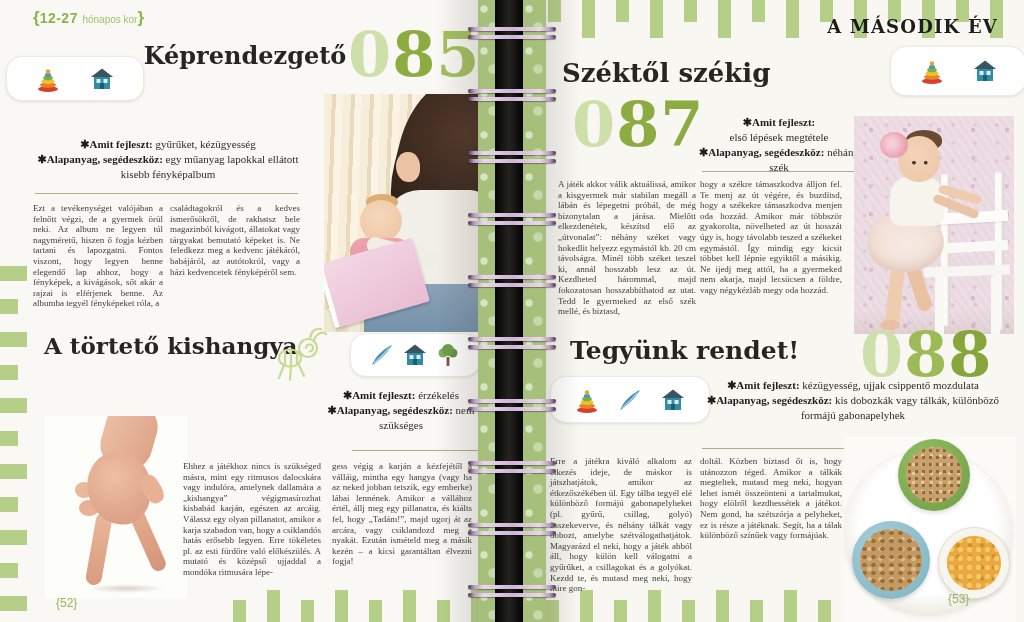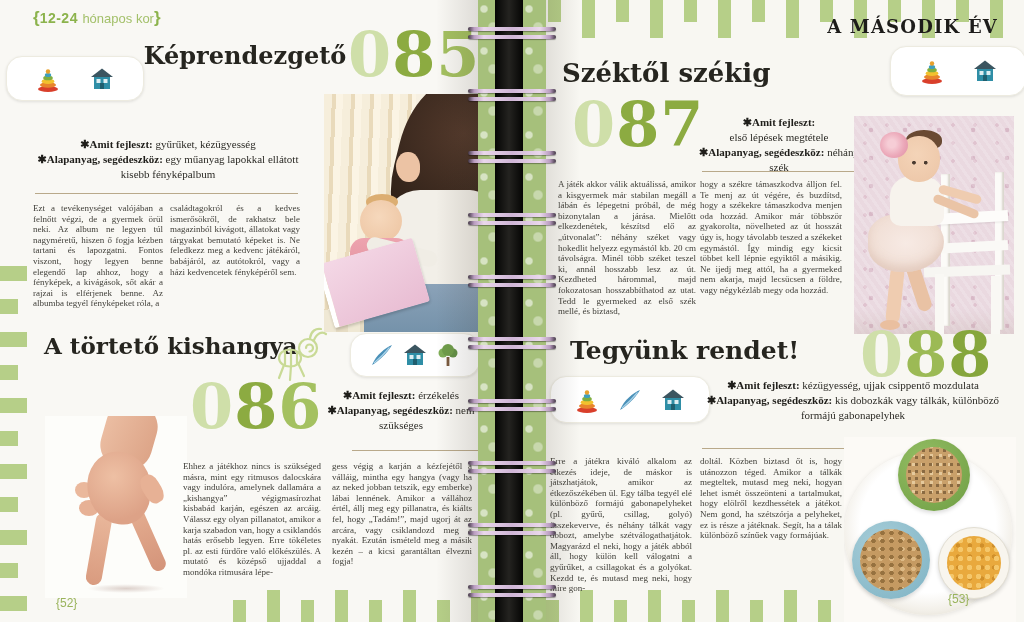--- a/index.html
+++ b/index.html
@@ -39,21 +39,21 @@
   .edge-bars-left{position:absolute;left:0;top:266px;width:27px;height:356px;pointer-events:none;
       background-image:
       repeating-linear-gradient(180deg,#b6cf88 0 15px,transparent 15px 66px),
       repeating-linear-gradient(180deg,transparent 0 33px,#b6cf88 33px 48px,transparent 48px 66px);
       background-size:27px 100%,18px 100%;background-repeat:no-repeat;}
 
   
   .agetag{position:absolute;font-family:"Liberation Sans",sans-serif;color:#8cb34c;white-space:nowrap;}
   .agetag .brace{font-size:17px;font-weight:bold;}
   .agetag .range{font-size:14px;font-weight:bold;letter-spacing:.5px;}
-  .agetag .lbl{font-size:13px;color:#a3c06a;}
+  .agetag .lbl{font-size:10px;color:#a3c06a;}
   .rheader{position:absolute;font-family:"DejaVu Serif",serif;font-weight:bold;font-size:18px;
       letter-spacing:1.2px;color:#1d1c1a;white-space:nowrap;}
   .title{position:absolute;margin:0;font-family:"DejaVu Serif",serif;font-weight:bold;color:#26251f;
       text-align:center;white-space:nowrap;}
   .num{position:absolute;font-family:"DejaVu Serif",serif;font-weight:bold;font-size:62px;line-height:1;
       letter-spacing:1px;}
   .develop{position:absolute;font-size:11px;line-height:15px;text-align:center;color:#2c2b26;}
   .develop b{color:#1f1e1a;}
   .divider{position:absolute;height:1px;background:#b9a98a;}
   .bodycol{position:absolute;font-size:9px;line-height:10.6px;text-align:justify;color:#42413b;}
@@ -157,21 +157,21 @@
 </head>
 <body>
 
 <div class="spread">
 
   <div class="page page-left">
     <div class="edge-bars-left"></div>
     <div class="fringe-bottom" style="left:233px;width:245px;height:34px;"></div>
 
     <div class="agetag" style="left:33px;top:8px;">
-      <span class="brace">{</span><span class="range">12-24</span>
+      <span class="brace">{</span><span class="range">12-27</span>
       <span class="lbl">hónapos kor</span><span class="brace">}</span>
     </div>
 
     <div class="iconbox" style="left:6px;top:56px;width:138px;height:45px;">
       <span class="icon">
         <svg width="24" height="26" viewBox="0 0 24 26">
             <ellipse cx="12" cy="23" rx="10" ry="3" fill="#d93f2b"></ellipse>
             <ellipse cx="12" cy="19" rx="8" ry="2.8" fill="#e8852c"></ellipse>
             <ellipse cx="12" cy="15.4" rx="6.4" ry="2.6" fill="#f2c12e"></ellipse>
             <ellipse cx="12" cy="12" rx="4.8" ry="2.3" fill="#7fae3f"></ellipse>
@@ -244,21 +244,20 @@
       </span>
       <span class="icon">
         <svg width="24" height="26" viewBox="0 0 24 26">
             <rect x="10.6" y="15" width="2.8" height="9" fill="#7a5a3e"></rect>
             <circle cx="7" cy="11" r="4.5" fill="#7fae57"></circle>
             <circle cx="17" cy="11" r="4.5" fill="#639146"></circle>
             <circle cx="12" cy="8" r="6" fill="#6f9d4a"></circle>
           </svg>
       </span>
     </div>
-    <div class="num" style="left:190px;top:376px;"><span style="color: rgb(207, 223, 169);">0</span><span style="color: rgb(140, 171, 65);">8</span><span style="color: rgb(164, 193, 96);">6</span></div>
     <div class="develop" style="left:322px;top:388px;width:158px;">
       <b>✱Amit fejleszt:</b>
       <span>érzékelés</span><br>
       <b>✱Alapanyag, segédeszköz:</b>
       <span>nem szükséges</span>
     </div>
     <div class="divider" style="left:352px;top:450px;width:128px;"></div>
 
     <div class="photo photo-hand" style="left:45px;top:416px;width:142px;height:182px;">
       <div class="ph hand-shadow"></div>

